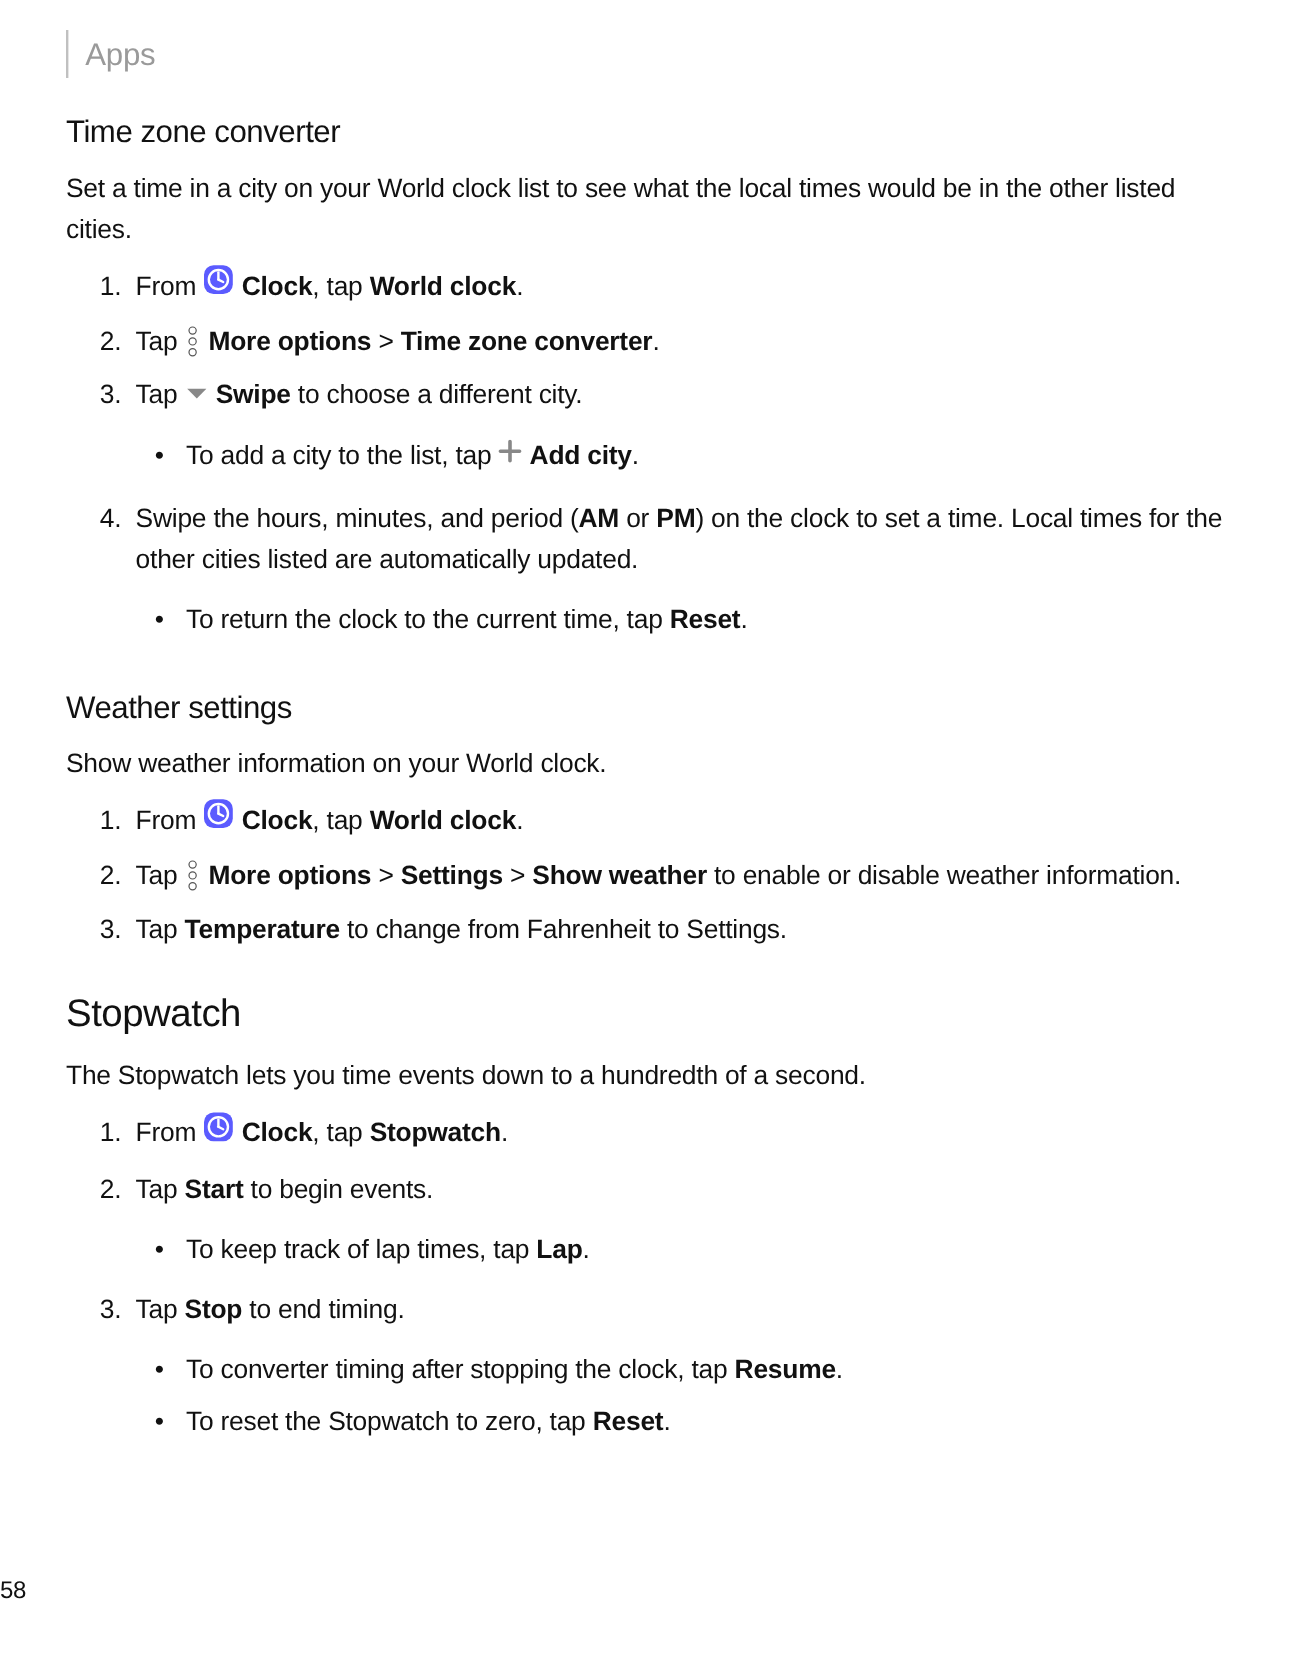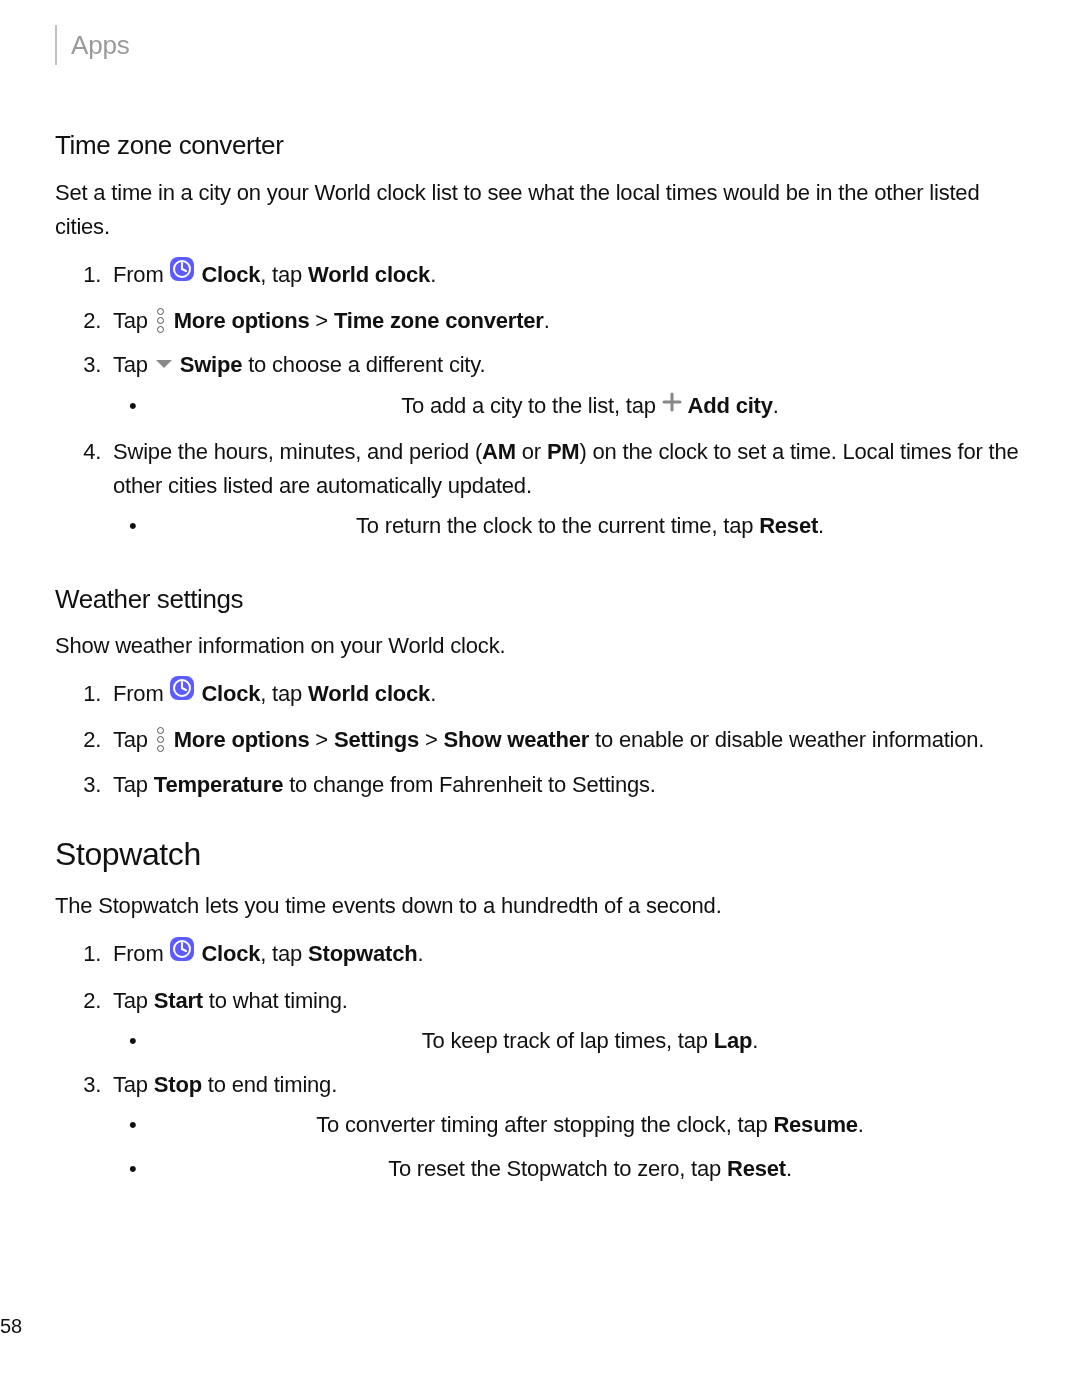--- a/index.html
+++ b/index.html
@@ -12,21 +12,21 @@
     line-height:1.55;
     position:relative;
     letter-spacing:-0.2px;
   }
   .page{
     padding:25px 55px 0 55px;
   }
   .header{
     display:flex;
     align-items:center;
-    margin-bottom:60px;
+    margin-bottom:24px;
     font-size:26px;
     color:#9a9a9a;
   }
   .header .rule{
     width:2px;
     height:40px;
     background:#c0c0c0;
     margin-right:14px;
   }
   h2.section{
@@ -37,21 +37,21 @@
   }
   h2.big{
     font-size:32px;
     font-weight:400;
     margin:28px 0 10px 0;
     letter-spacing:-0.4px;
   }
   p.intro{margin:0 0 14px 0;}
   ol{margin:6px 0 6px 0;padding-left:52px;}
   ol li{padding-left:6px;margin-bottom:10px;}
-  ul{list-style:none;margin:6px 0;padding-left:36px;text-align:center;}
+  ul{list-style:none;margin:16px 0;padding-left:36px;}
   ul li{position:relative;margin-bottom:10px;}
   ul li::before{
     content:"•";
     position:absolute;
     left:-20px;
     top:0;
   }
   .b{font-weight:700;}
   .icon{
     display:inline-block;
@@ -146,21 +146,21 @@
     <li>
       <span>From </span><span class="icon clock-icon"><svg viewBox="0 0 26 26">
             <rect x="1" y="1" width="24" height="24" rx="8" ry="8" fill="#5b5bff"></rect>
             <circle cx="13" cy="13" r="8" fill="none" stroke="#fff" stroke-width="2"></circle>
             <path d="M13 13 L13 7" stroke="#fff" stroke-width="2" stroke-linecap="round"></path>
             <path d="M13 13 L17 15" stroke="#fff" stroke-width="2" stroke-linecap="round"></path>
           </svg></span>
       <span class="b">Clock</span><span>, tap </span><span class="b">Stopwatch</span>.
     </li>
     <li>
-      <span>Tap </span><span class="b">Start</span><span> to what timing.</span>
+      <span>Tap </span><span class="b">Start</span><span> to begin events.</span>
       <ul>
         <li>
           <span>To keep track of lap times, tap </span><span class="b">Lap</span>.
         </li>
       </ul>
     </li>
     <li>
       <span>Tap </span><span class="b">Stop</span><span> to end timing.</span>
       <ul>
         <li>

